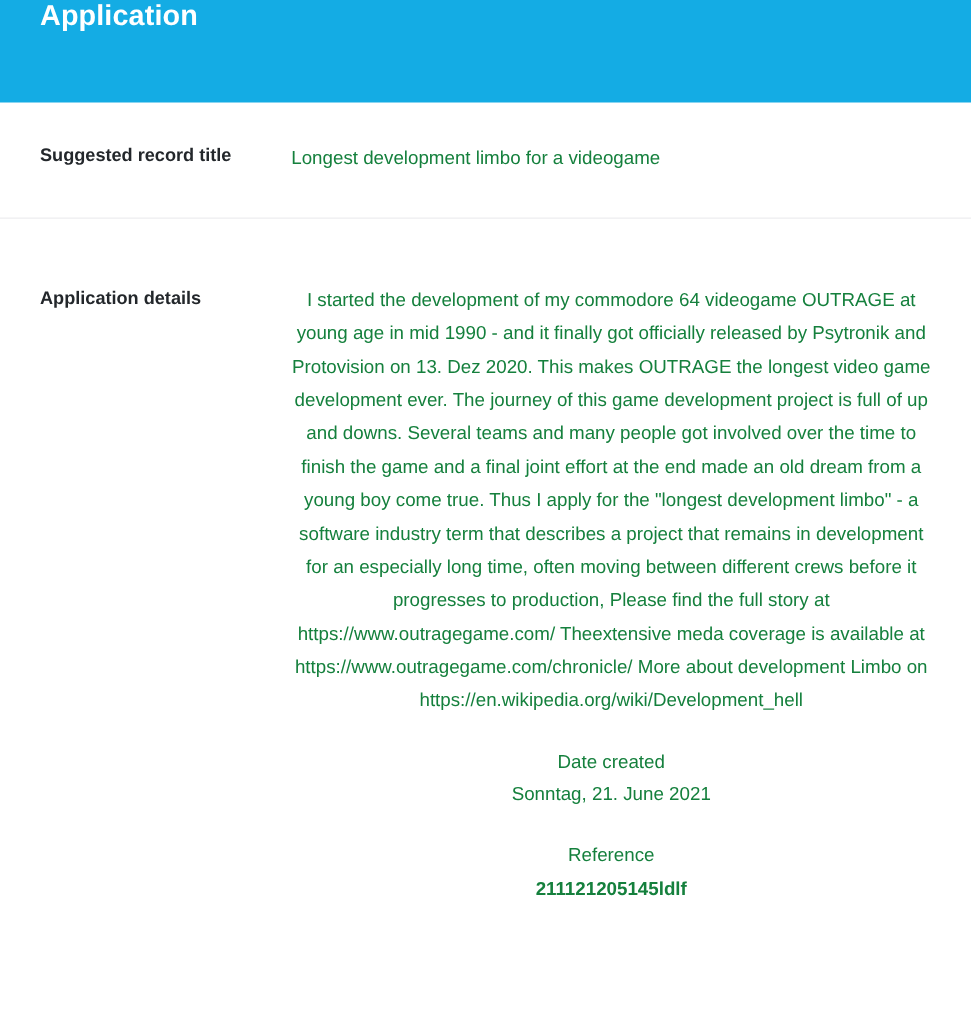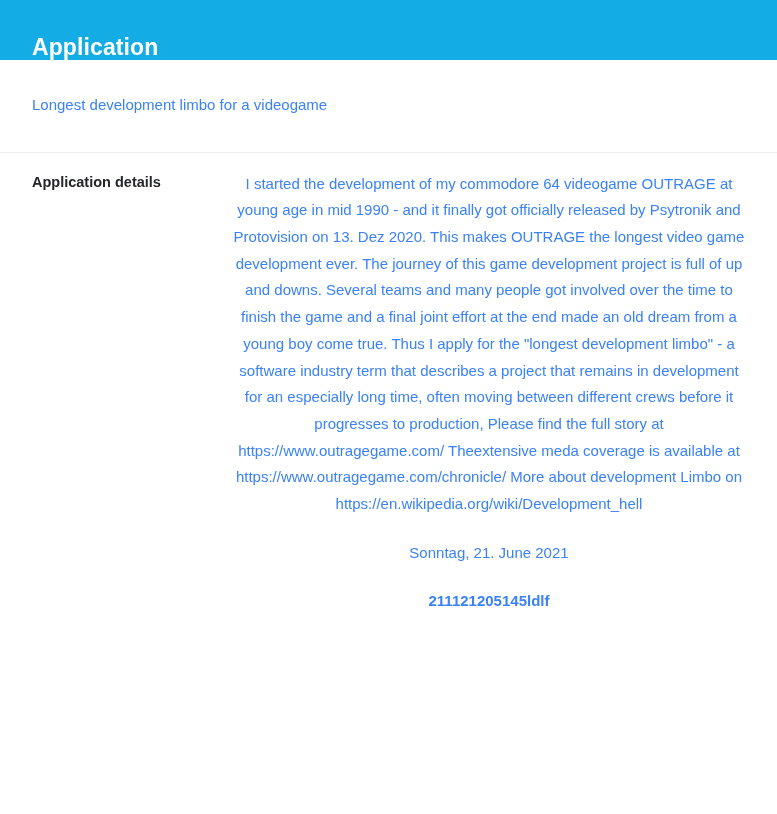--- a/index.html
+++ b/index.html
@@ -11,62 +11,62 @@
     width: 777px;
     height: 814px;
     overflow: hidden;
     font-family: "Liberation Sans", sans-serif;
     color: #34393f;
     -webkit-font-smoothing: antialiased;
   }
 
   .app-header {
     background: #14ace4;
-    height: 60px;
+    height: 82px;
     display: flex;
-    align-items: flex-end;
+    align-items: flex-start;
     padding: 0 32px;
     box-sizing: border-box;
   }
   .app-header-title {
     color: #ffffff;
     font-size: 23px;
     font-weight: bold;
     letter-spacing: 0.1px;
     line-height: 1.1;
   }
 
   .field-row {
     display: flex;
     align-items: flex-start;
     padding: 32px 32px 0 32px;
     box-sizing: border-box;
   }
   .field-row.divided {
     border-top: 1px solid #ededef;
     margin-top: 33px;
-    padding-top: 18px;
+    padding-top: 53px;
   }
 
   .field-label {
     width: 201px;
     flex: 0 0 201px;
     font-size: 14.5px;
     font-weight: bold;
     color: #23272b;
     line-height: 1.5;
     padding-top: 1px;
   }
 
   .field-value {
     flex: 1 1 auto;
     max-width: 516px;
     font-size: 15px;
     line-height: 1.78;
-    color: #3b82f6;
+    color: #15803d;
     word-wrap: break-word;
     overflow-wrap: break-word;
   }
 
   .field-value p {
     margin: 0 0 22px 0;
     text-align: center;
   }
   .field-value p.tight {
     margin-bottom: 0;
@@ -81,23 +81,26 @@
   }
 </style>
 </head>
 <body>
 
 <div class="app-header">
   <div class="app-header-title">Application</div>
 </div>
 
 <div class="field-row">
+  <div class="field-label">Suggested record title</div>
   <div class="field-value">Longest development limbo for a videogame</div>
 </div>
 
 <div class="field-row divided">
   <div class="field-label">Application details</div>
   <div class="field-value">
     <p>I started the development of my commodore 64 videogame OUTRAGE at young age in mid 1990 - and it finally got officially released by Psytronik and Protovision on 13. Dez 2020. This makes OUTRAGE the longest video game development ever. The journey of this game development project is full of up and downs. Several teams and many people got involved over the time to finish the game and a final joint effort at the end made an old dream from a young boy come true. Thus I apply for the "longest development limbo" - a software industry term that describes a project that remains in development for an especially long time, often moving between different crews before it progresses to production, Please find the full story at https://www.outragegame.com/ Theextensive meda coverage is available at https://www.outragegame.com/chronicle/ More about development Limbo on https://en.wikipedia.org/wiki/Development_hell</p>
+    <p class="sub-label tight">Date created</p>
     <p>Sonntag, 21. June 2021</p>
+    <p class="sub-label tight">Reference</p>
     <p>211121205145ldlf</p>
   </div>
 </div>
 
 </body></html>

